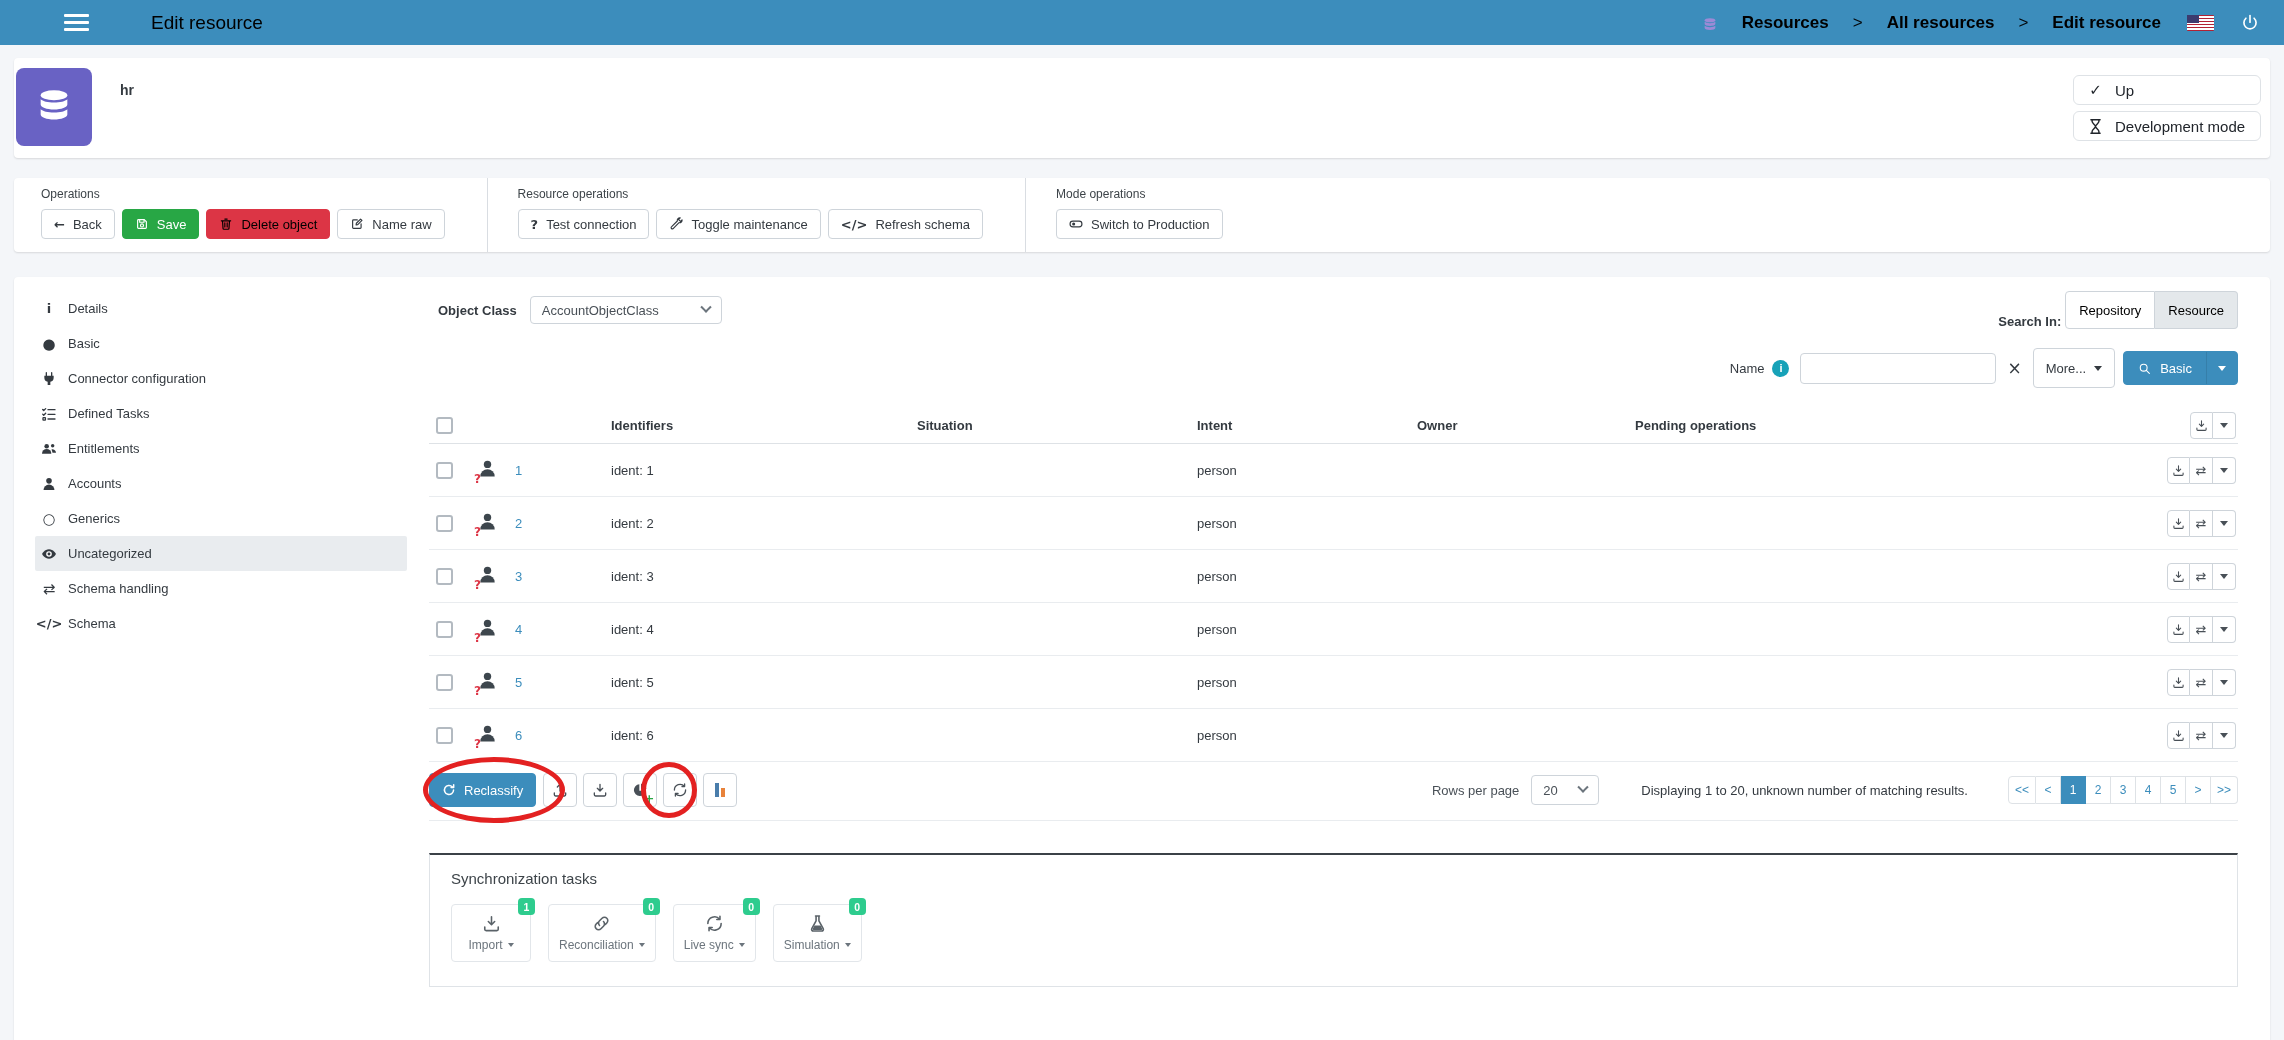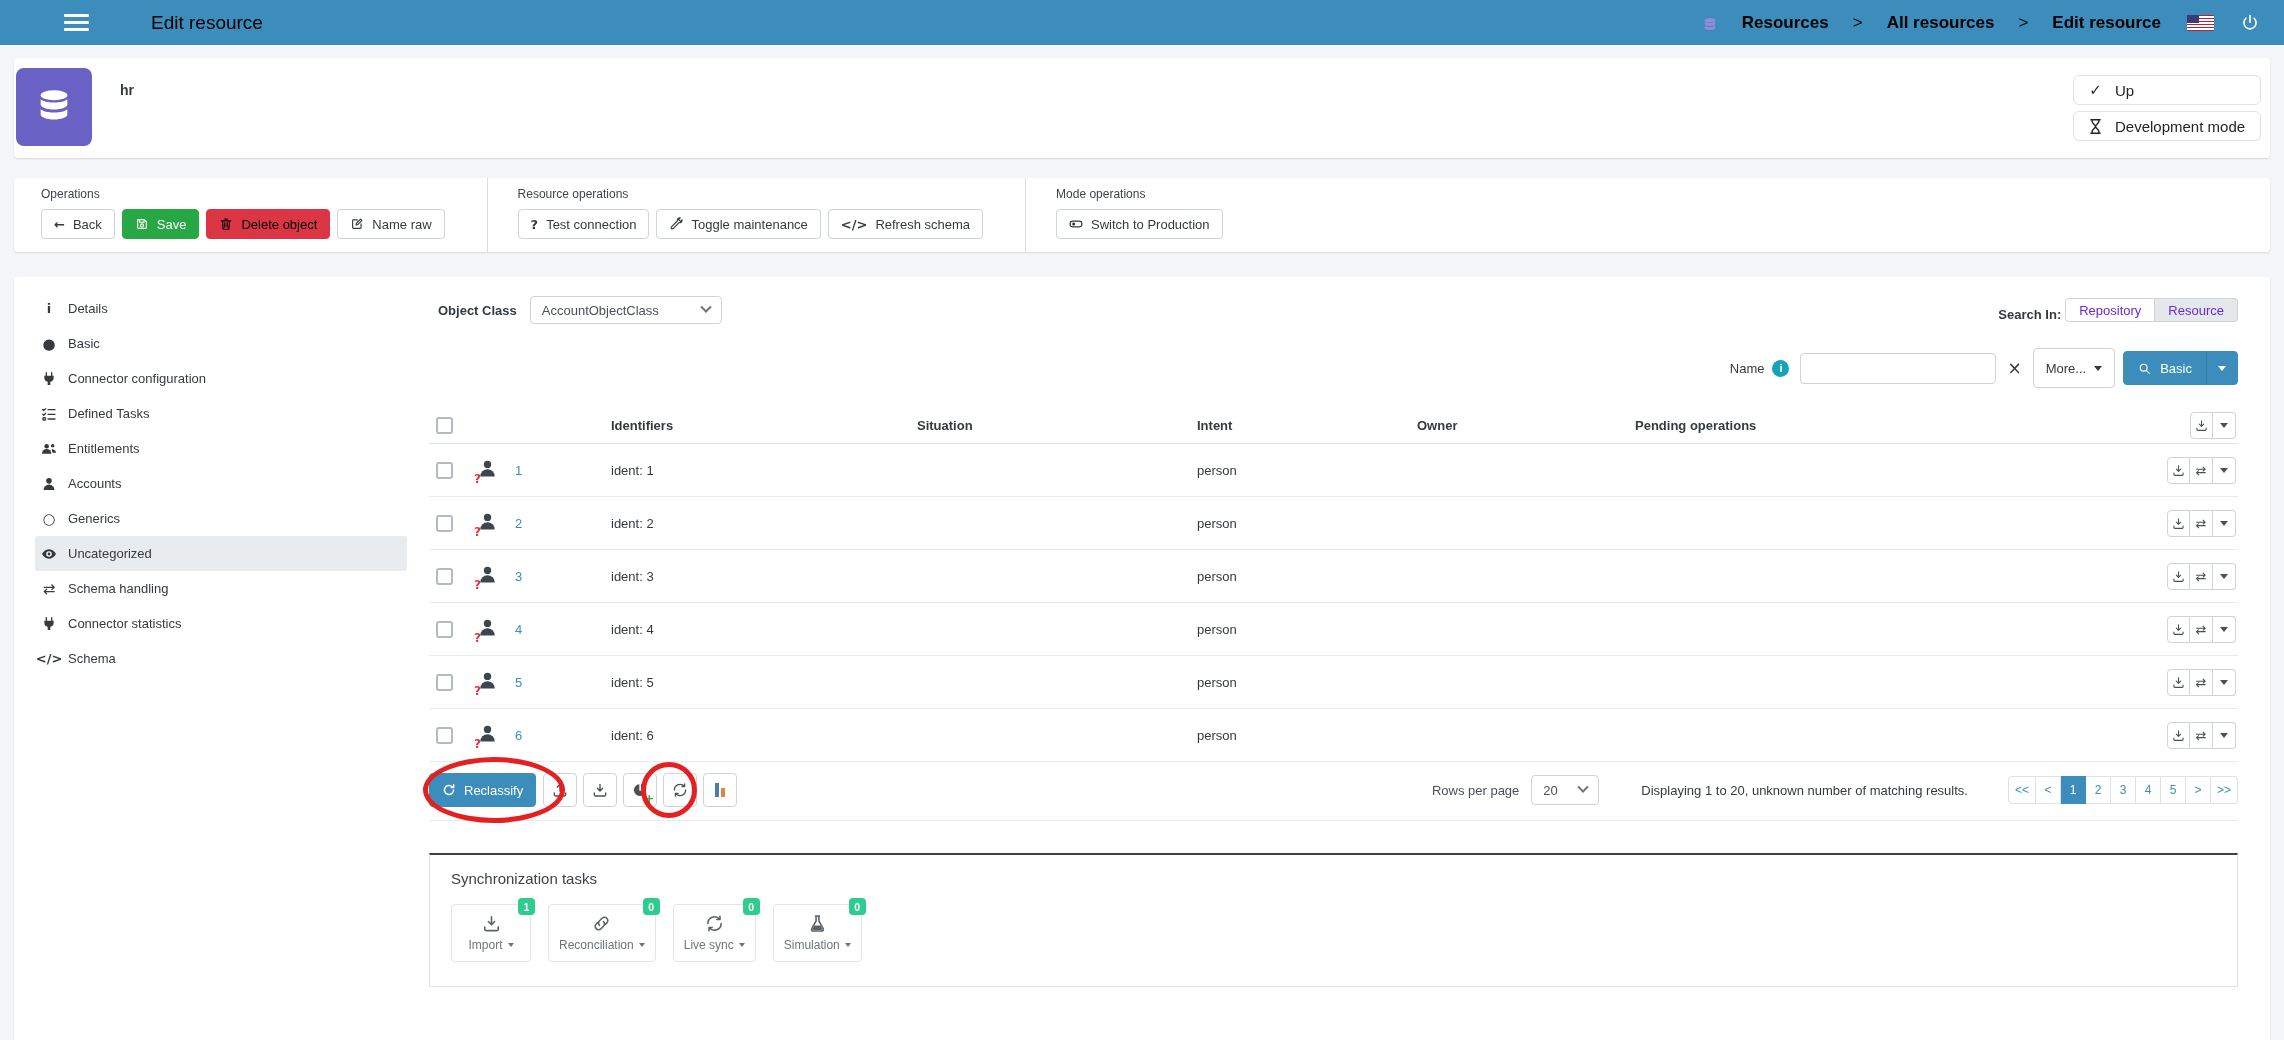--- a/index.html
+++ b/index.html
@@ -62,21 +62,21 @@
 
   .filter-row { display:flex; align-items:center; height:30px; }
   .oc-label { font-size:13px; font-weight:700; margin:0 13px 0 9px; }
   .selectbox { height:28px; border:1px solid #ced4da; border-radius:4px; background:#fff; display:inline-flex;
                align-items:center; justify-content:space-between; padding:0 11px; font-size:13px; color:#495057; cursor:pointer; }
   .oc-select { width:192px; }
   .chev { width:8px; height:8px; border-right:2px solid #6c757d; border-bottom:2px solid #6c757d; transform:rotate(45deg) translate(-2px,-2px); }
   .searchin { margin-left:auto; display:flex; align-items:flex-end; gap:4px; }
   .si-label { font-size:13px; font-weight:700; }
   .si-group { display:flex; }
-  .si-btn { height:24px; padding:0 13px; border:1px solid #ced4da; background:#fff; font-size:13px; color:#6d28d9;
+  .si-btn { height:38px; padding:0 13px; border:1px solid #ced4da; background:#fff; font-size:13px; color:#000000;
             display:flex; align-items:center; cursor:pointer; }
   .si-btn.first { border-radius:4px 0 0 4px; }
   .si-btn.sel { border-radius:0 4px 4px 0; border-left:none; background:#e4e8eb; }
 
   .name-row { display:flex; align-items:center; justify-content:flex-end; margin-top:26px; height:34px; gap:8px; }
   .name-label { font-size:13px; }
   .info-dot { width:17px; height:17px; border-radius:50%; background:#17a2b8; color:#fff; font-size:11px; font-weight:700;
               display:flex; align-items:center; justify-content:center; }
   .name-input { width:196px; height:31px; border:1px solid #ced4da; border-radius:4px; padding:0 9px; font-size:13px;
                 font-family:inherit; color:#343a40; margin-left:3px; }
@@ -404,28 +404,20 @@
       <span>Uncategorized</span>
     </div>
     <div class="nav-item">
       <span class="nico">
           <span class="gbig glyph">⇄</span>
         </span>
       <span>Schema handling</span>
     </div>
     <div class="nav-item">
       <span class="nico">
-          <svg class="fic">
-            <use href="#sym-plug"></use>
-          </svg>
-        </span>
-      <span>Connector statistics</span>
-    </div>
-    <div class="nav-item">
-      <span class="nico">
           <span class="gico glyph">&lt;/&gt;</span>
         </span>
       <span>Schema</span>
     </div>
   </aside>
 
   <div class="content">
 
     <div class="filter-row">
       <span class="oc-label">Object Class</span>

